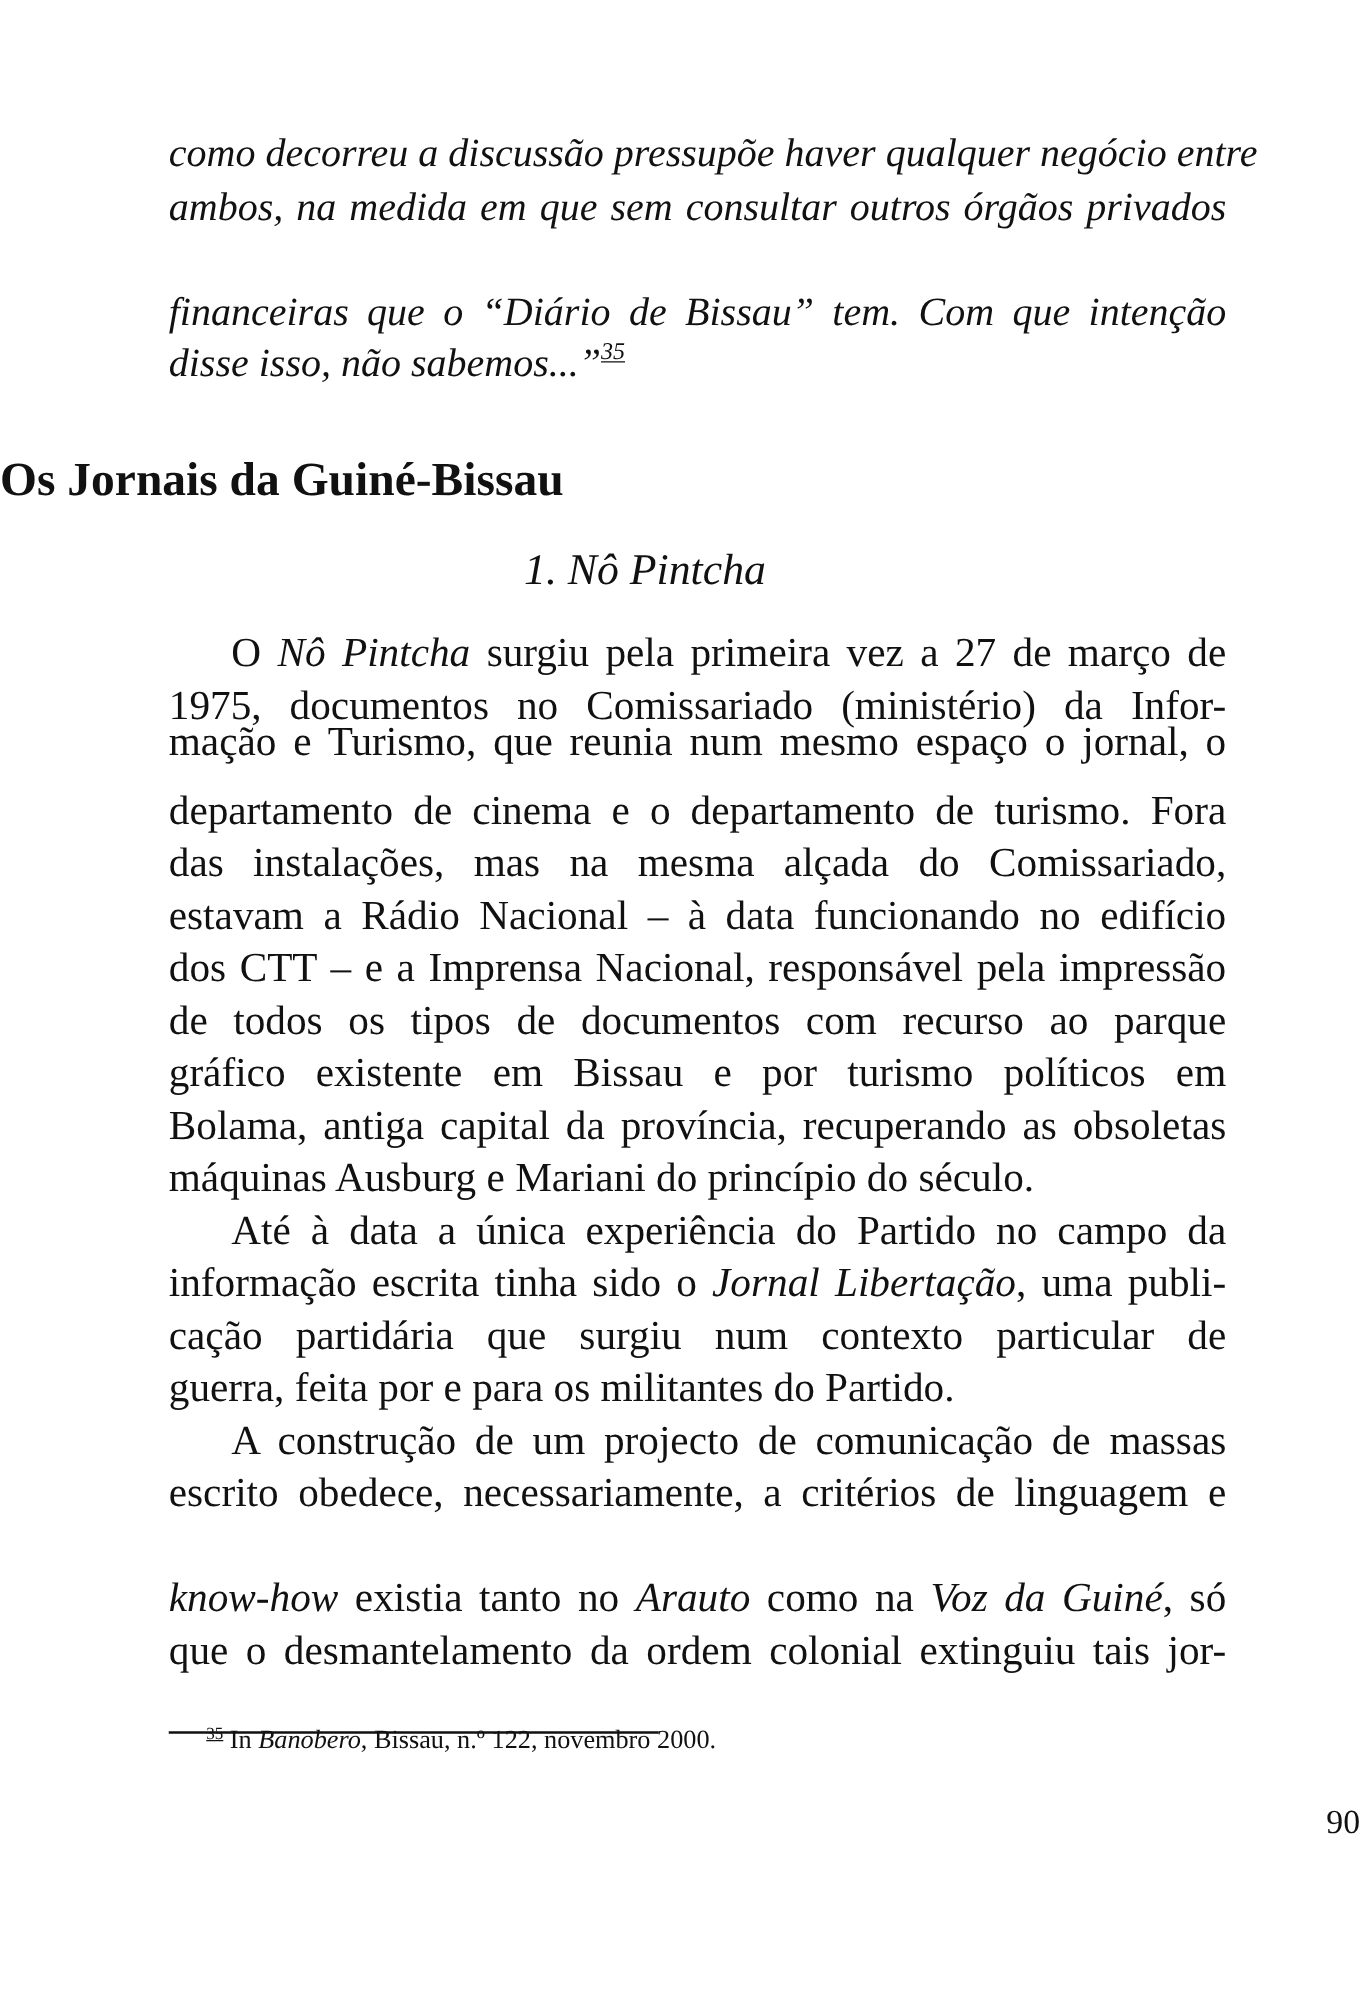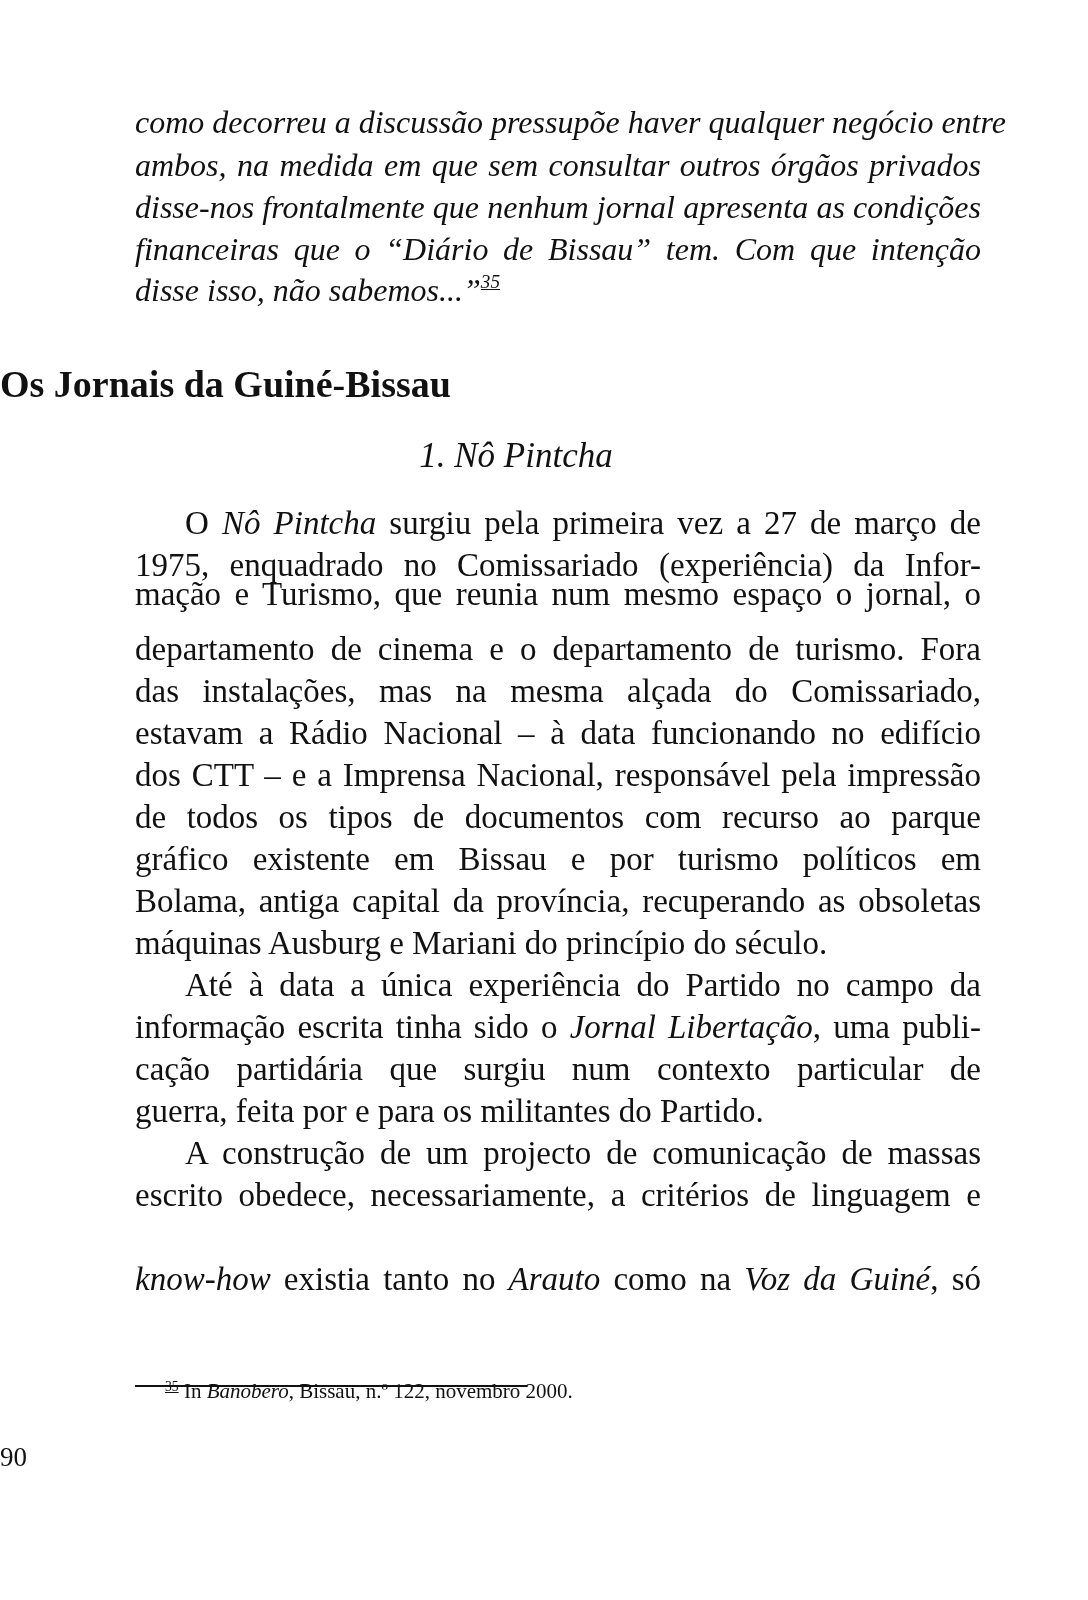--- a/index.html
+++ b/index.html
@@ -9,54 +9,54 @@
   .just { text-align: justify; text-align-last: justify; }
   .quote { font-style: italic; font-size: 32px; }
   .indent { left: 185px; width: 796px; }
   .heading { position: absolute; left: 0; width: 1088px; text-align: left; font-weight: bold; font-size: 38px; }
   .subheading { position: absolute; left: 0; width: 1032px; text-align: center; font-style: italic; font-size: 35px; }
   i, .it { font-style: italic; }
   sup { font-size: 60%; vertical-align: 0.7em; line-height: 0; text-decoration: underline; }
   .rule { position: absolute; left: 135px; top: 1385px; width: 392px; height: 2px; background: #111; }
   .footnote { position: absolute; left: 165px; top: 1376px; font-size: 21px; line-height: 30px; }
   .footnote sup { font-size: 65%; vertical-align: 0.5em; }
-  .pagenum { position: absolute; left: 0; width: 1088px; text-align: left; top: 1442px; font-size: 27px; }
+  .pagenum { position: absolute; left: 0; width: 1088px; text-align: right; top: 1442px; font-size: 27px; }
 </style>
 </head>
 <body>
 
 <div class="page">
 
   <div class="line quote just" style="top:102px">como decorreu a discussão pressupõe haver qualquer negócio entre</div>
   <div class="line quote just" style="top:145px">ambos, na medida em que sem consultar outros órgãos privados</div>
-  <div class="line quote just" style="top:187px">disse-nos frontalmente que nenhum jornal apresenta as condições</div>
   <div class="line quote just" style="top:229px">financeiras que o “Diário de Bissau” tem. Com que intenção</div>
   <div class="line quote" style="top:270px"><span>disse isso, não sabemos...”</span><sup>35</sup></div>
 
   <div class="heading" style="top:362px">Os Jornais da Guiné-Bissau</div>
   <div class="subheading" style="top:436px">1. Nô Pintcha</div>
 
   <div class="line indent just" style="top:503px"><span>O </span><i>Nô Pintcha</i><span> surgiu pela primeira vez a 27 de março de</span></div>
-  <div class="line just" style="top:545px">1975, enquadrado no Comissariado (experiência) da Infor-</div>
+  <div class="line just" style="top:545px">1975, documentos no Comissariado (ministério) da Infor-</div>
   <div class="line just" style="top:574px">mação e Turismo, que reunia num mesmo espaço o jornal, o</div>
   <div class="line just" style="top:629px">departamento de cinema e o departamento de turismo. Fora</div>
   <div class="line just" style="top:671px">das instalações, mas na mesma alçada do Comissariado,</div>
   <div class="line just" style="top:713px">estavam a Rádio Nacional – à data funcionando no edifício</div>
   <div class="line just" style="top:755px">dos CTT – e a Imprensa Nacional, responsável pela impressão</div>
   <div class="line just" style="top:797px">de todos os tipos de documentos com recurso ao parque</div>
   <div class="line just" style="top:839px">gráfico existente em Bissau e por turismo políticos em</div>
   <div class="line just" style="top:881px">Bolama, antiga capital da província, recuperando as obsoletas</div>
   <div class="line" style="top:923px">máquinas Ausburg e Mariani do princípio do século.</div>
 
   <div class="line indent just" style="top:965px">Até à data a única experiência do Partido no campo da</div>
   <div class="line just" style="top:1007px"><span>informação escrita tinha sido o </span><i>Jornal Libertação</i><span>, uma publi-</span></div>
   <div class="line just" style="top:1049px">cação partidária que surgiu num contexto particular de</div>
   <div class="line" style="top:1091px">guerra, feita por e para os militantes do Partido.</div>
 
   <div class="line indent just" style="top:1133px">A construção de um projecto de comunicação de massas</div>
   <div class="line just" style="top:1175px">escrito obedece, necessariamente, a critérios de linguagem e</div>
   <div class="line just" style="top:1259px"><i>know-how</i><span> existia tanto no </span><i>Arauto</i><span> como na </span><i>Voz da Guiné</i><span>, só</span></div>
+  <div class="line just" style="top:1301px">que o desmantelamento da ordem colonial extinguiu tais jor-</div>
 
   <div class="rule"></div>
   <div class="footnote"><sup>35</sup><span> In </span><i>Banobero</i><span>, Bissau, n.º 122, novembro 2000.</span></div>
 
   <div class="pagenum">90</div>
 </div>
 
 </body></html>

